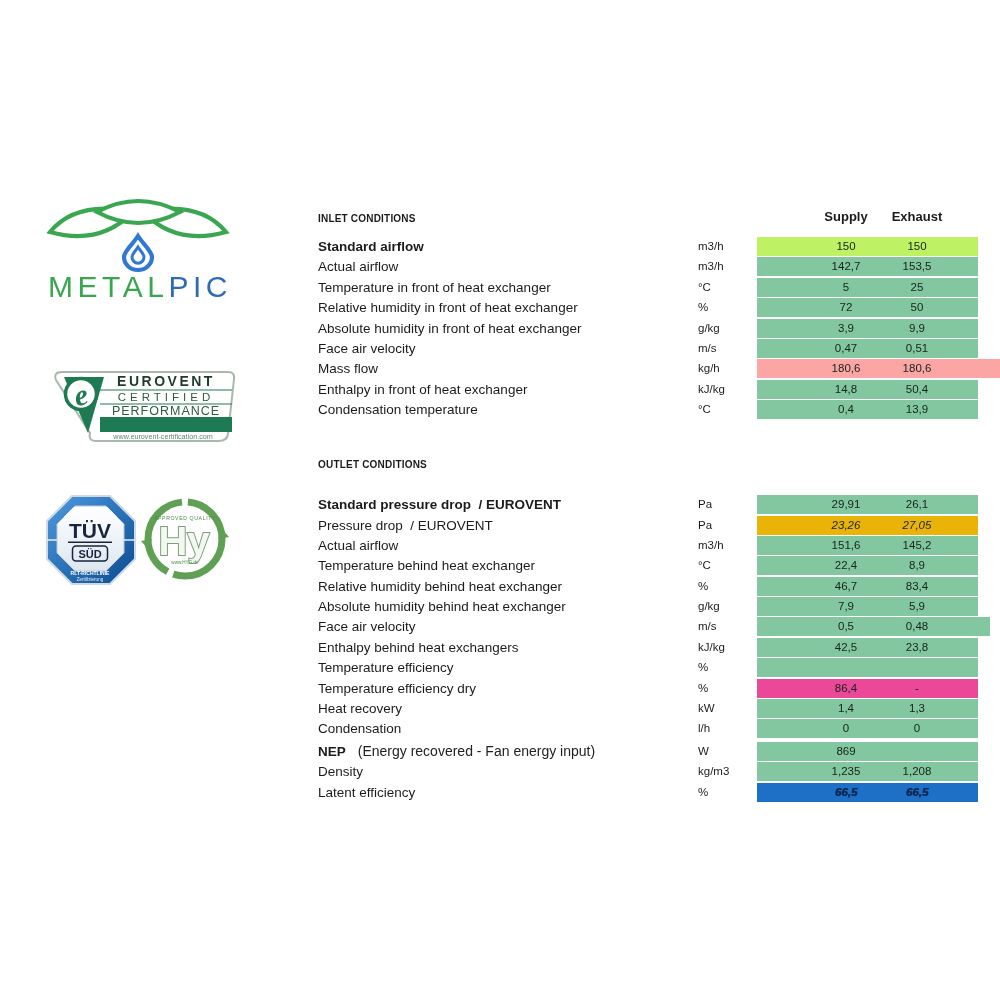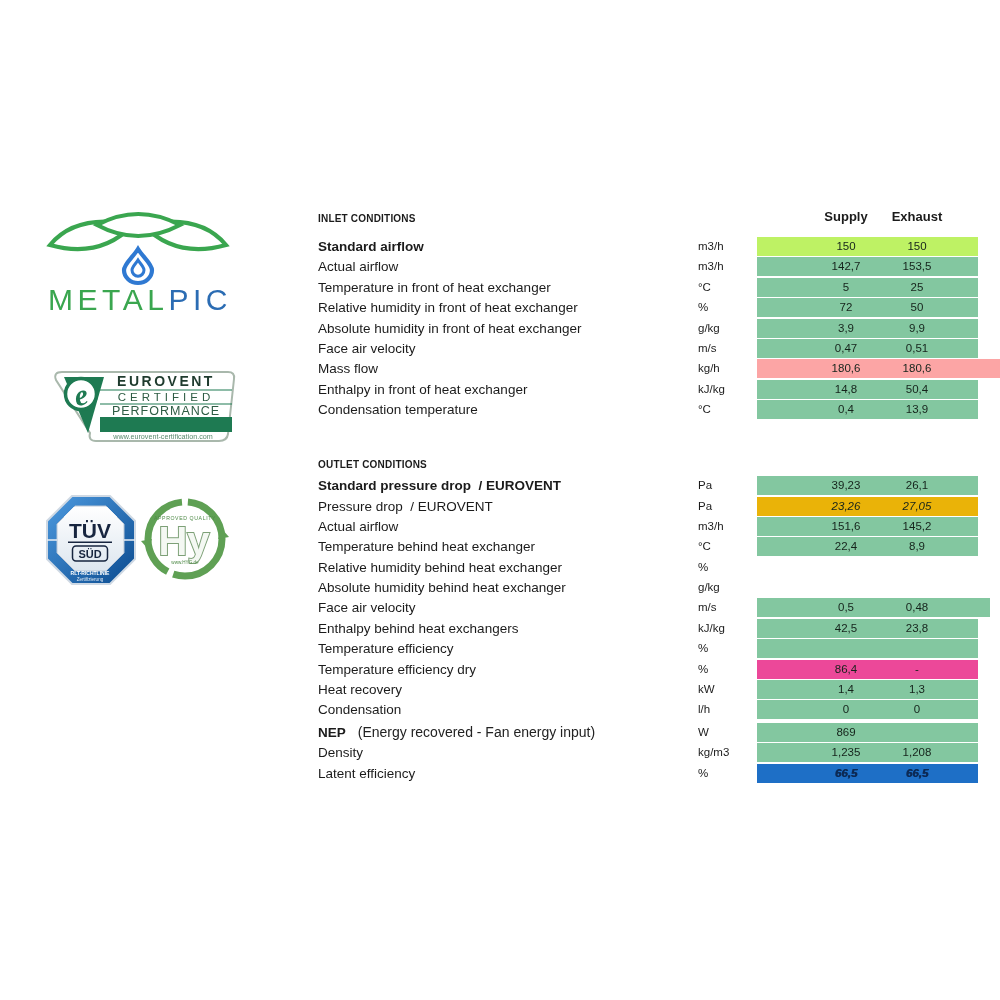--- a/index.html
+++ b/index.html
@@ -2,33 +2,33 @@
 <html><head>
 <meta charset="utf-8">
 <style>
   html,body{margin:0;padding:0;}
   body{
     width:1000px;height:1000px;background:#ffffff;position:relative;
     font-family:"Liberation Sans",sans-serif;color:#1b1b1b;overflow:hidden;
   }
   
   .logo{position:absolute;}
-  #metalpic{left:45px;top:201px;}
+  #metalpic{left:45px;top:188px;}
   #eurovent{left:42px;top:369px;}
   #tuv{left:44px;top:493px;}
   #hy{left:139px;top:493px;}
 
   
   .sheet{position:absolute;left:318px;top:208px;width:662px;}
   .thead{position:relative;height:18px;margin-bottom:11px;}
   .sec-title{font-weight:bold;font-size:10px;line-height:18px;letter-spacing:.2px;}
   .colh{position:absolute;top:0;font-weight:bold;font-size:13px;line-height:18px;text-align:center;}
   .colh.s{left:439px;width:178px;}
   .colh.e{left:549px;width:100px;}
-  .outlet-title{margin-top:35px;margin-bottom:4px;height:18px;}
+  .outlet-title{margin-top:35px;margin-bottom:23px;height:18px;}
 
   .row{position:relative;height:19px;margin-bottom:1.4px;}
   .row.gap{margin-top:3.5px;}
   .lbl{position:absolute;left:0;top:0;font-size:13.5px;line-height:19px;white-space:nowrap;}
   .lbl .main{font-size:13.5px;}
   .lbl.b .main{font-weight:bold;}
   .lbl .note{font-size:14px;margin-left:12px;color:#222;}
   .unit{position:absolute;left:380px;top:0;font-size:11.5px;line-height:19px;white-space:nowrap;}
   .band{position:absolute;left:439px;top:0;width:221px;height:19px;background:#83c7a0;}
   .band .v{position:absolute;top:0;font-size:11.5px;line-height:19px;text-align:center;color:#15231b;}
@@ -187,21 +187,21 @@
     </div>
 
   <div class="thead outlet-title">
     <span class="sec-title">OUTLET CONDITIONS</span>
   </div>
   <div>
       <div class="row">
         <div class="lbl b"><span class="main">Standard pressure drop &nbsp;/ EUROVENT</span></div>
         <div class="unit">Pa</div>
         <div class="band" style="background: rgb(131, 199, 160);">
-          <span class="v v1">39,23</span>
+          <span class="v v1">29,91</span>
           <span class="v v2">26,1</span>
         </div>
       </div>
       <div class="row">
         <div class="lbl"><span class="main">Pressure drop &nbsp;/ EUROVENT</span></div>
         <div class="unit">Pa</div>
         <div class="band" style="background: #eab308; font-style: italic;">
           <span class="v v1">23,26</span>
           <span class="v v2">27,05</span>
         </div>
@@ -218,24 +218,32 @@
         <div class="lbl"><span class="main">Temperature behind heat exchanger</span></div>
         <div class="unit">°C</div>
         <div class="band" style="background: rgb(131, 199, 160);">
           <span class="v v1">22,4</span>
           <span class="v v2">8,9</span>
         </div>
       </div>
       <div class="row">
         <div class="lbl"><span class="main">Relative humidity behind heat exchanger</span></div>
         <div class="unit">%</div>
+        <div class="band" style="background: rgb(131, 199, 160);">
+          <span class="v v1">46,7</span>
+          <span class="v v2">83,4</span>
+        </div>
       </div>
       <div class="row">
         <div class="lbl"><span class="main">Absolute humidity behind heat exchanger</span></div>
         <div class="unit">g/kg</div>
+        <div class="band" style="background: rgb(131, 199, 160);">
+          <span class="v v1">7,9</span>
+          <span class="v v2">5,9</span>
+        </div>
       </div>
       <div class="row">
         <div class="lbl"><span class="main">Face air velocity</span></div>
         <div class="unit">m/s</div>
         <div class="band" style="background: rgb(131, 199, 160); padding-left: 12px;">
           <span class="v v1">0,5</span>
           <span class="v v2">0,48</span>
         </div>
       </div>
       <div class="row">

